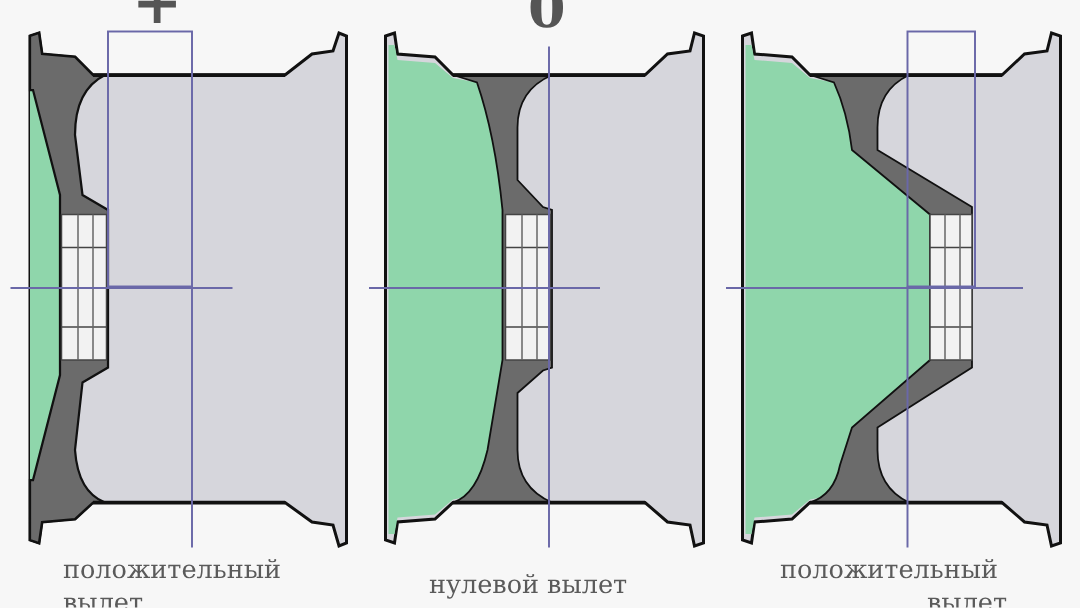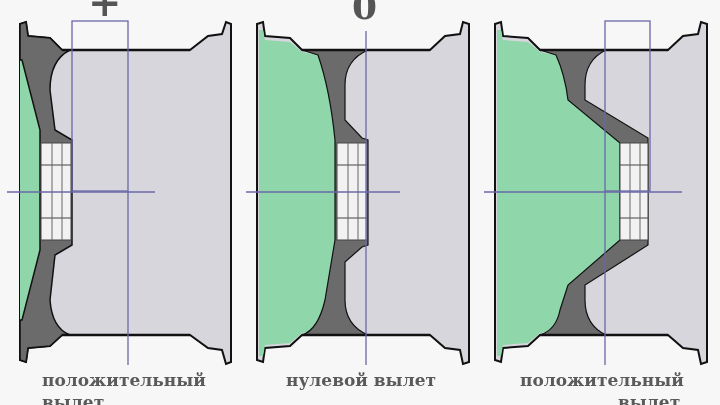--- a/index.html
+++ b/index.html
@@ -1,19 +1,19 @@
 <!DOCTYPE html>
 <html><head>
 <meta charset="utf-8">
 <style>
   html, body { margin:0; padding:0; }
   body { width:720px; height:405px; overflow:hidden; background:#f7f7f7; position:relative; font-family:"DejaVu Serif", serif; }
   svg.main { position:absolute; left:0; top:0; }
   .sign { position:absolute; font-family:"DejaVu Serif", serif; font-weight:bold; color:#555; font-size:40px; line-height:1; }
-  .caption { position:absolute; font-family:"DejaVu Serif", serif; font-weight:bold; color:#5a5a5a; font-size:17px; white-space:nowrap; }
+  .caption { position:absolute; font-family:"DejaVu Serif", serif; font-weight:normal; color:#5a5a5a; font-size:17px; white-space:nowrap; }
 </style>
 </head>
 <body>
 
 <svg class="main" width="720" height="405" viewBox="0 0 720 405">
 
   <g>
 
     <path d="M20,24 L26,22 L28,36 L50,38 L62,50 L190,50 L208,36 L222,34 L226,22 L231,24 L231,362 L226,364 L222,350 L208,348 L190,335 L62,335 L50,346 L28,348 L26,362 L20,360 Z" fill="#d6d6dc" stroke="#111" stroke-width="2"></path>
 
@@ -68,15 +68,15 @@
     <line x1="484" y1="192" x2="682" y2="192" stroke="#6a68a8" stroke-width="1.3"></line>
   </g>
 </svg>
 
 <div class="sign" style="left:88px; top:-18px;">+</div>
 <div class="sign" style="left:352px; top:-12px; font-size:36px;">0</div>
 <div class="sign" style="left:612px; top:-24px;">−</div>
 
 <div class="caption" style="left:42px; top:370px;">положительный</div>
 <div class="caption" style="left:42px; top:392px;">вылет</div>
-<div class="caption" style="left:286px; top:370px;">нулевой вылет</div>
+<div class="caption" style="left:286px; top:380px;">нулевой вылет</div>
 <div class="caption" style="left:520px; top:370px;">положительный</div>
 <div class="caption" style="left:618px; top:392px;">вылет</div>
 
 </body></html>

